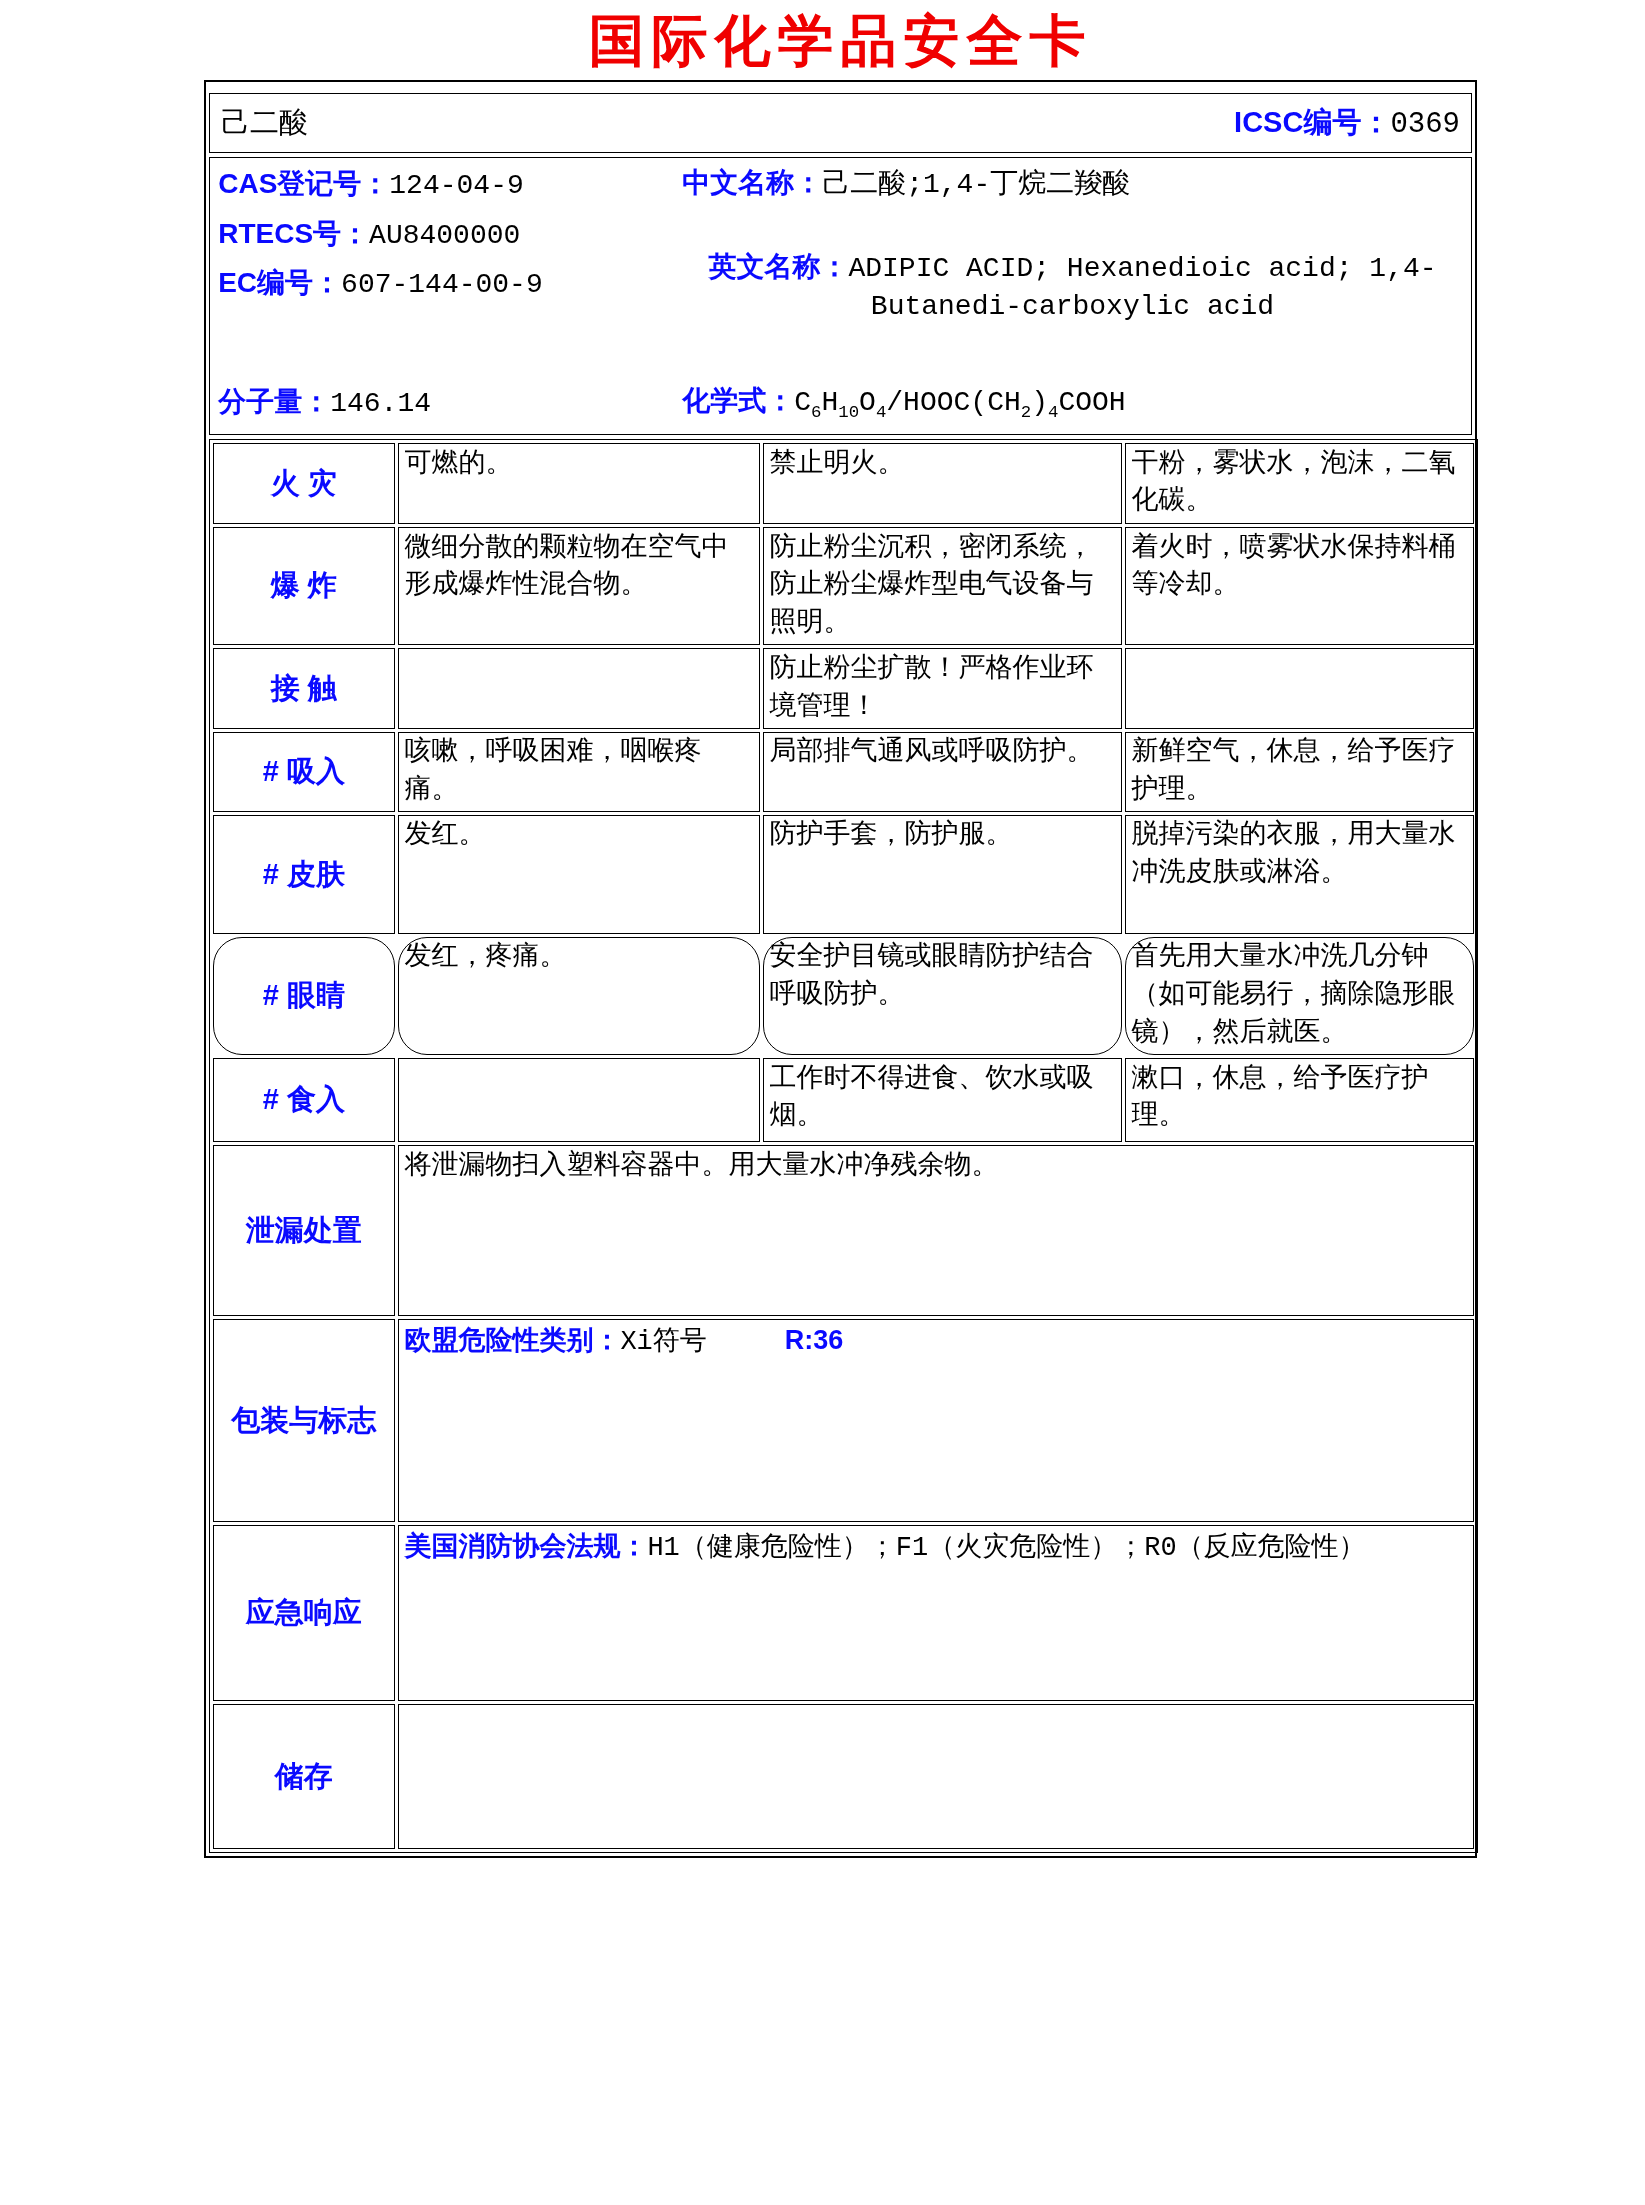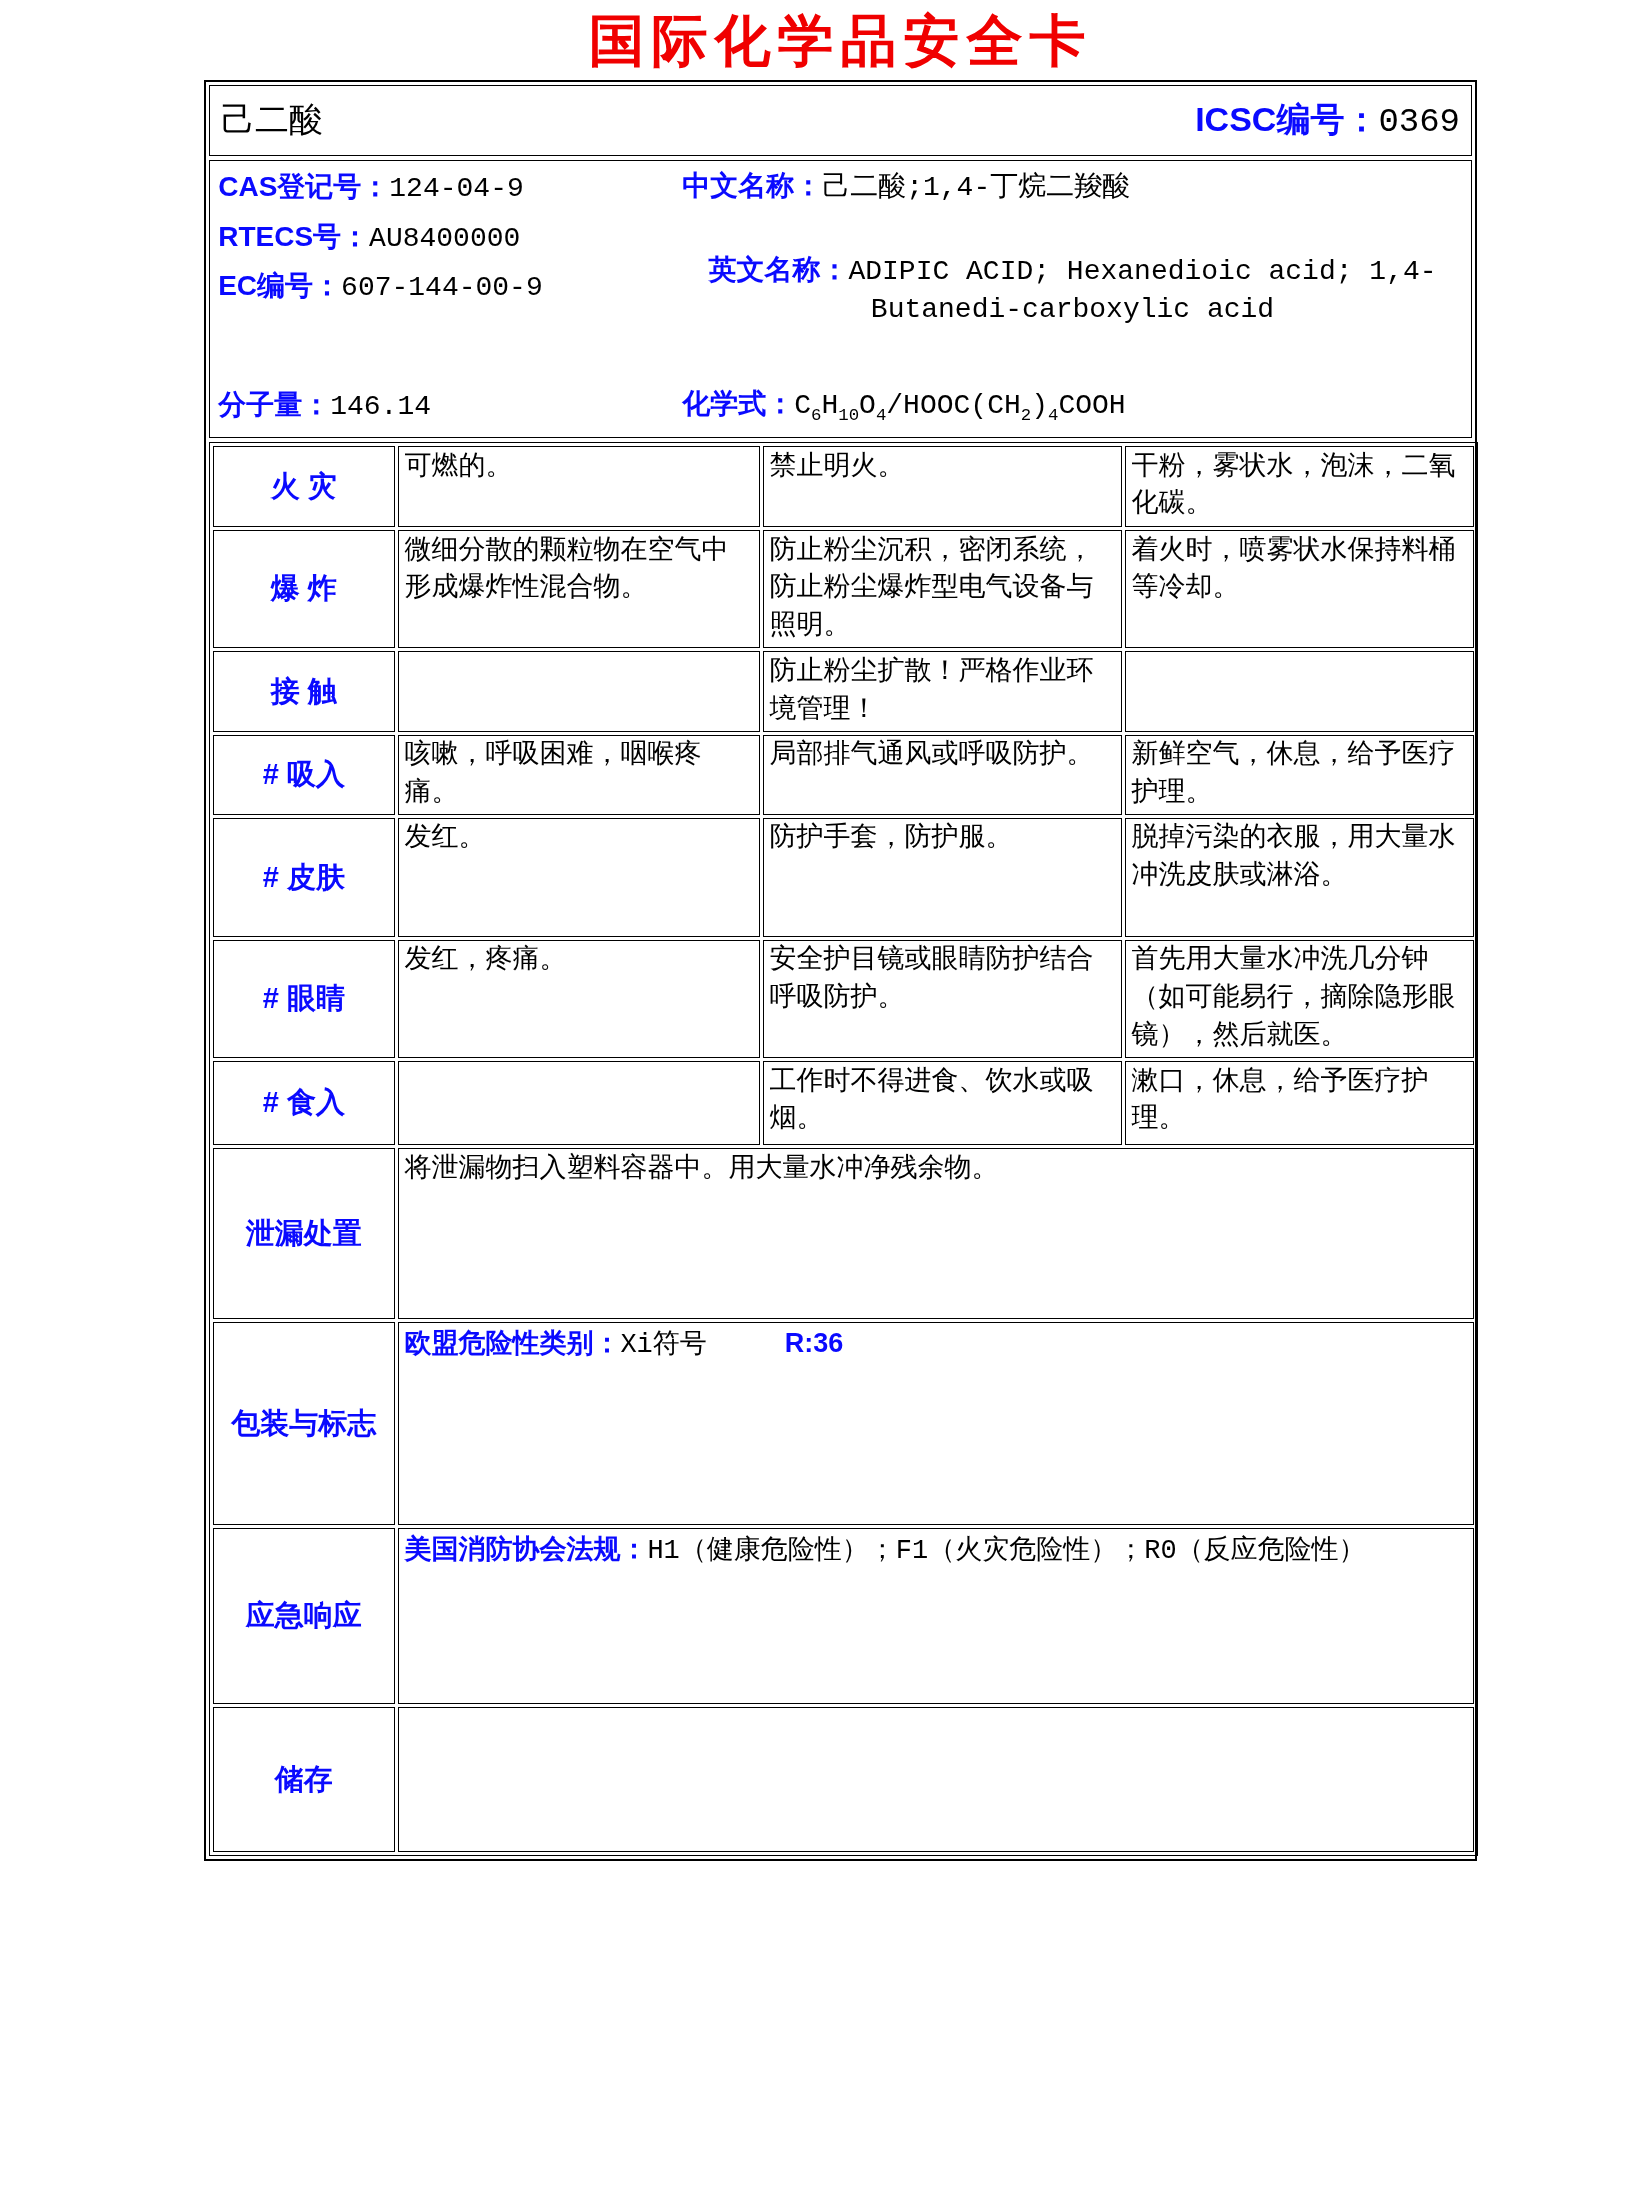--- a/index.html
+++ b/index.html
@@ -18,22 +18,22 @@
   }
   .card {
     position:absolute; left:204px; top:80px; width:1273px;
     border:2.8px solid #000; padding:2.8px;
     display:flex; flex-direction:column; gap:4.2px;
     background:#fff;
   }
   .sec { border:1.4px solid #000; background:#fff; }
   
   .sec-a {
-    height:71px; display:flex; align-items:center; justify-content:space-between;
-    padding:0 11.2px; font-size:34px;
+    height:60px; display:flex; align-items:center; justify-content:space-between;
+    padding:0 11.2px; font-size:29px;margin-top:8px;
   }
   .blue-lbl {
     color:#0a0aff; font-weight:bold;
     font-family:"Liberation Sans","DejaVu Sans",sans-serif;
   }
   
   .sec-b {
     height:278px; font-size:28px;
     display:grid; grid-template-columns:464px 1fr; grid-template-rows:1fr auto;
     padding:7px 8.4px 12.6px 8.4px;
@@ -66,21 +66,21 @@
   .inline-blue {
     color:#0a0aff; font-weight:bold;
     font-family:"Liberation Sans","DejaVu Sans",sans-serif;
   }
   .gap-left { margin-left:78px; }
   tr.r-h116 td { height:81px; }
   tr.r-h166 td { height:116px; }
   tr.r-h112 td { height:78px; }
   tr.r-h114 td { height:80px; }
   tr.r-h170 td { height:119px; }
-  tr.r-h220 td { height:116px; }
+  tr.r-h220 td { height:116px;border-radius:29px; }
   tr.r-h120 td { height:84px; }
   tr.r-h194 td { height:171px; }
   tr.r-h290 td { height:203px; }
   tr.r-h246 td { height:176px; }
   tr.r-h168 td { height:145px; }
 </style>
 </head>
 <body>
 
 <div class="doc-title">国际化学品安全卡</div>

